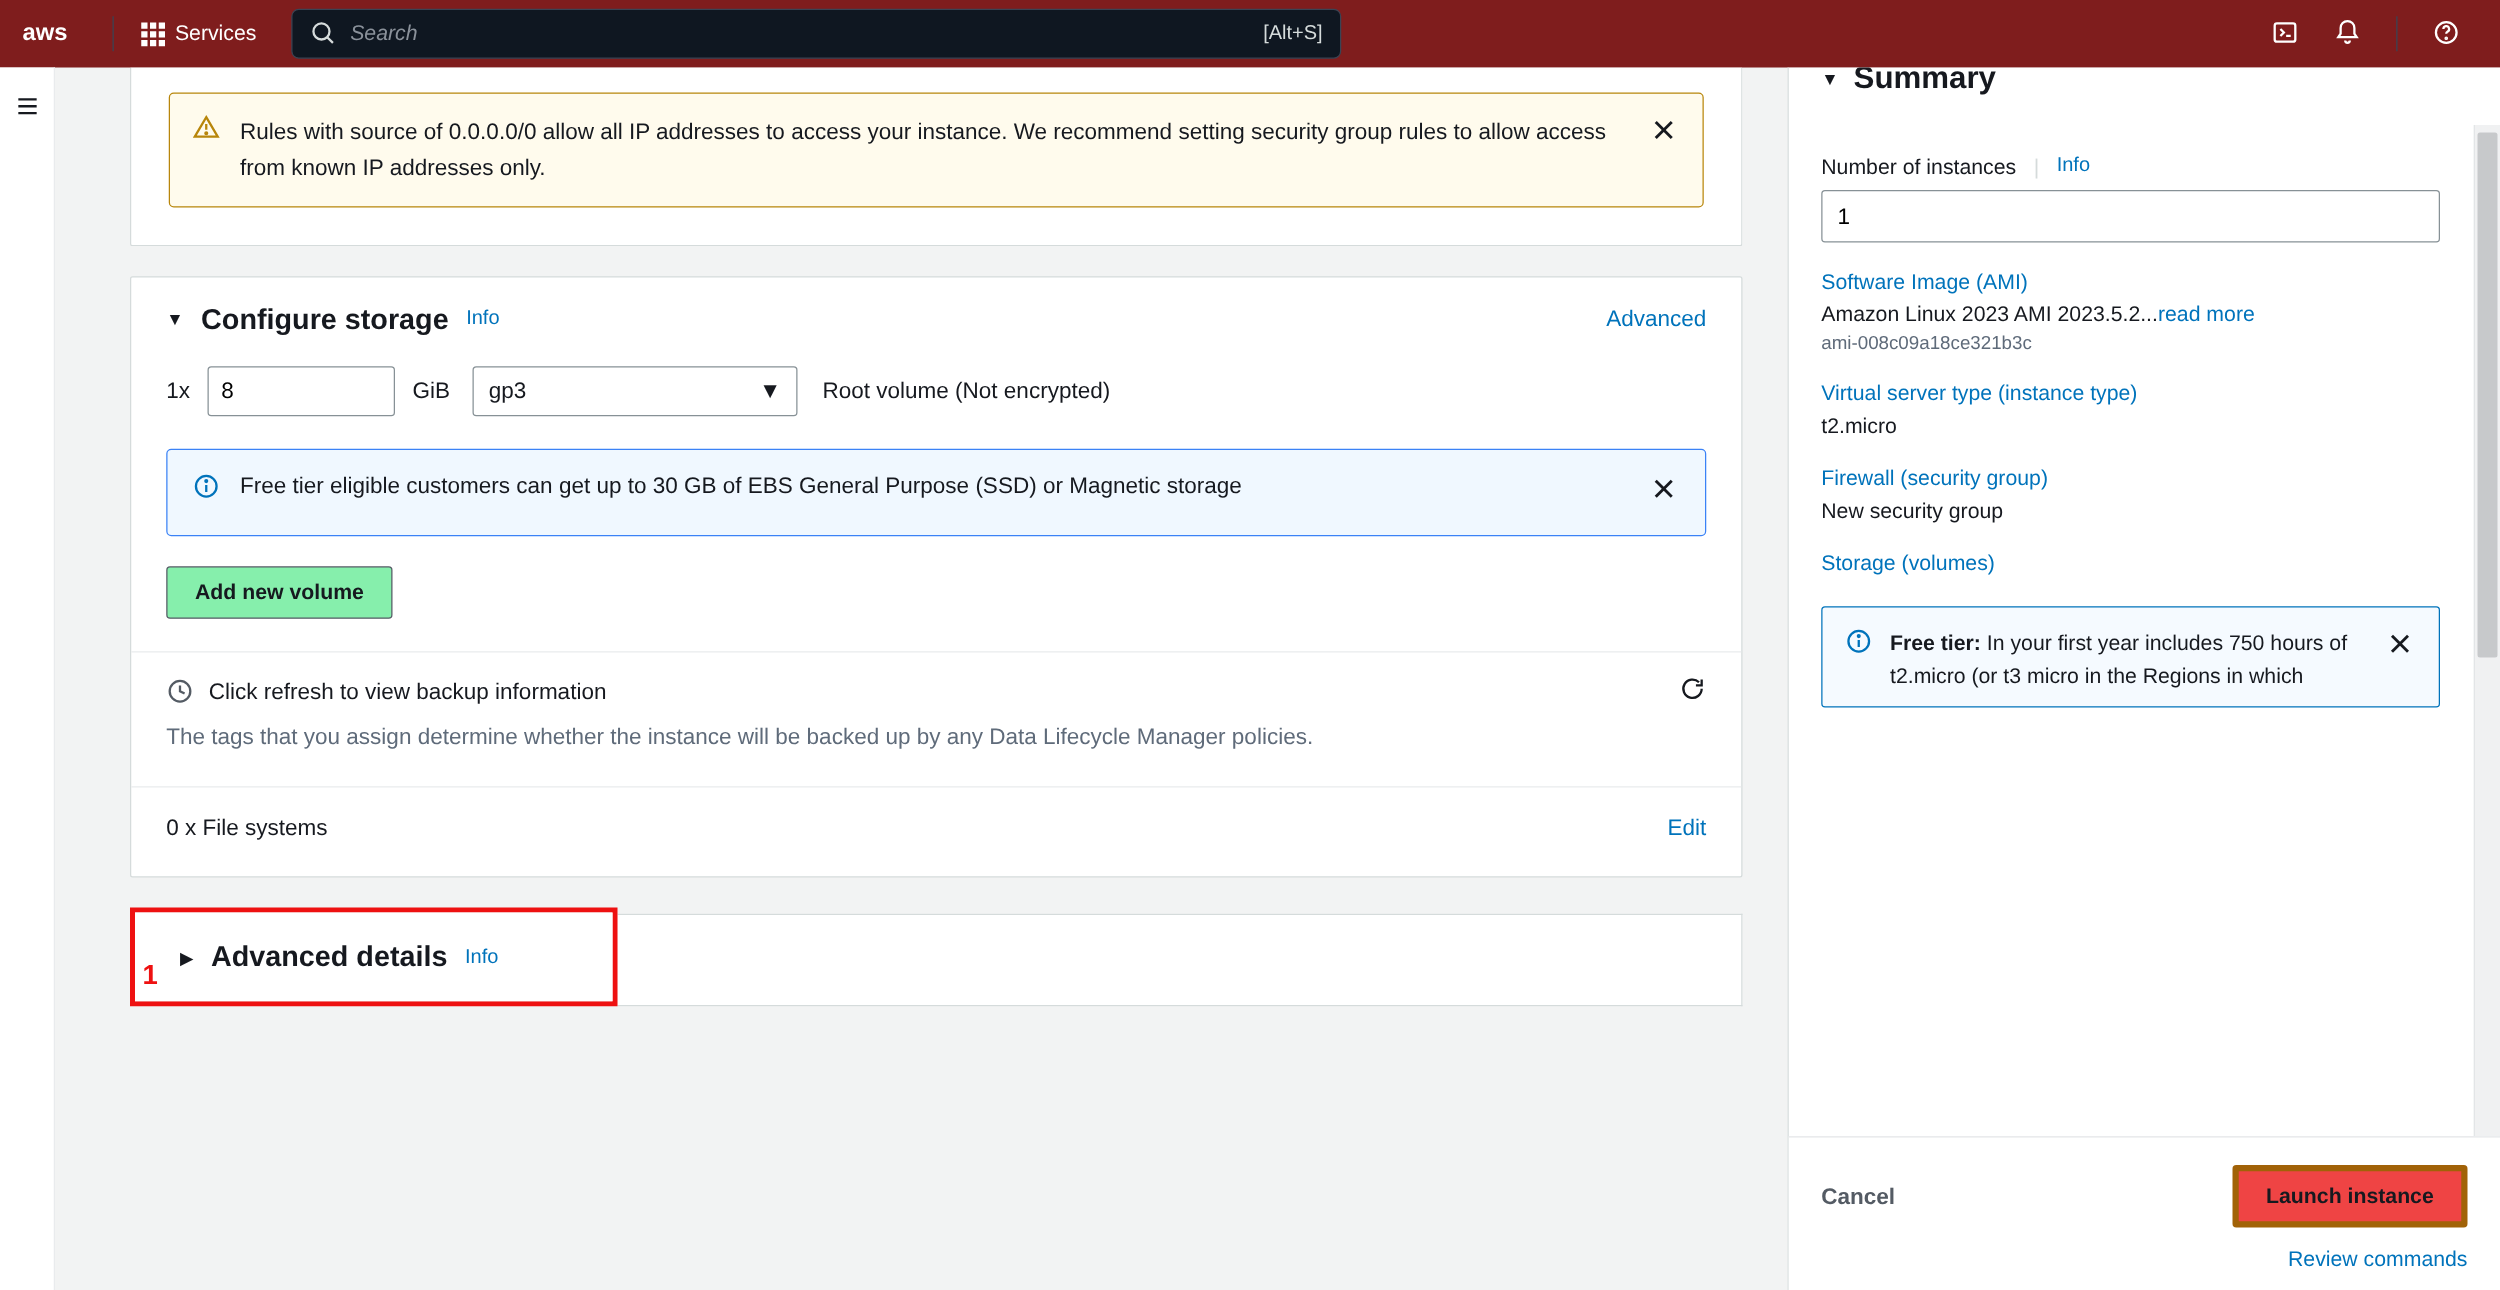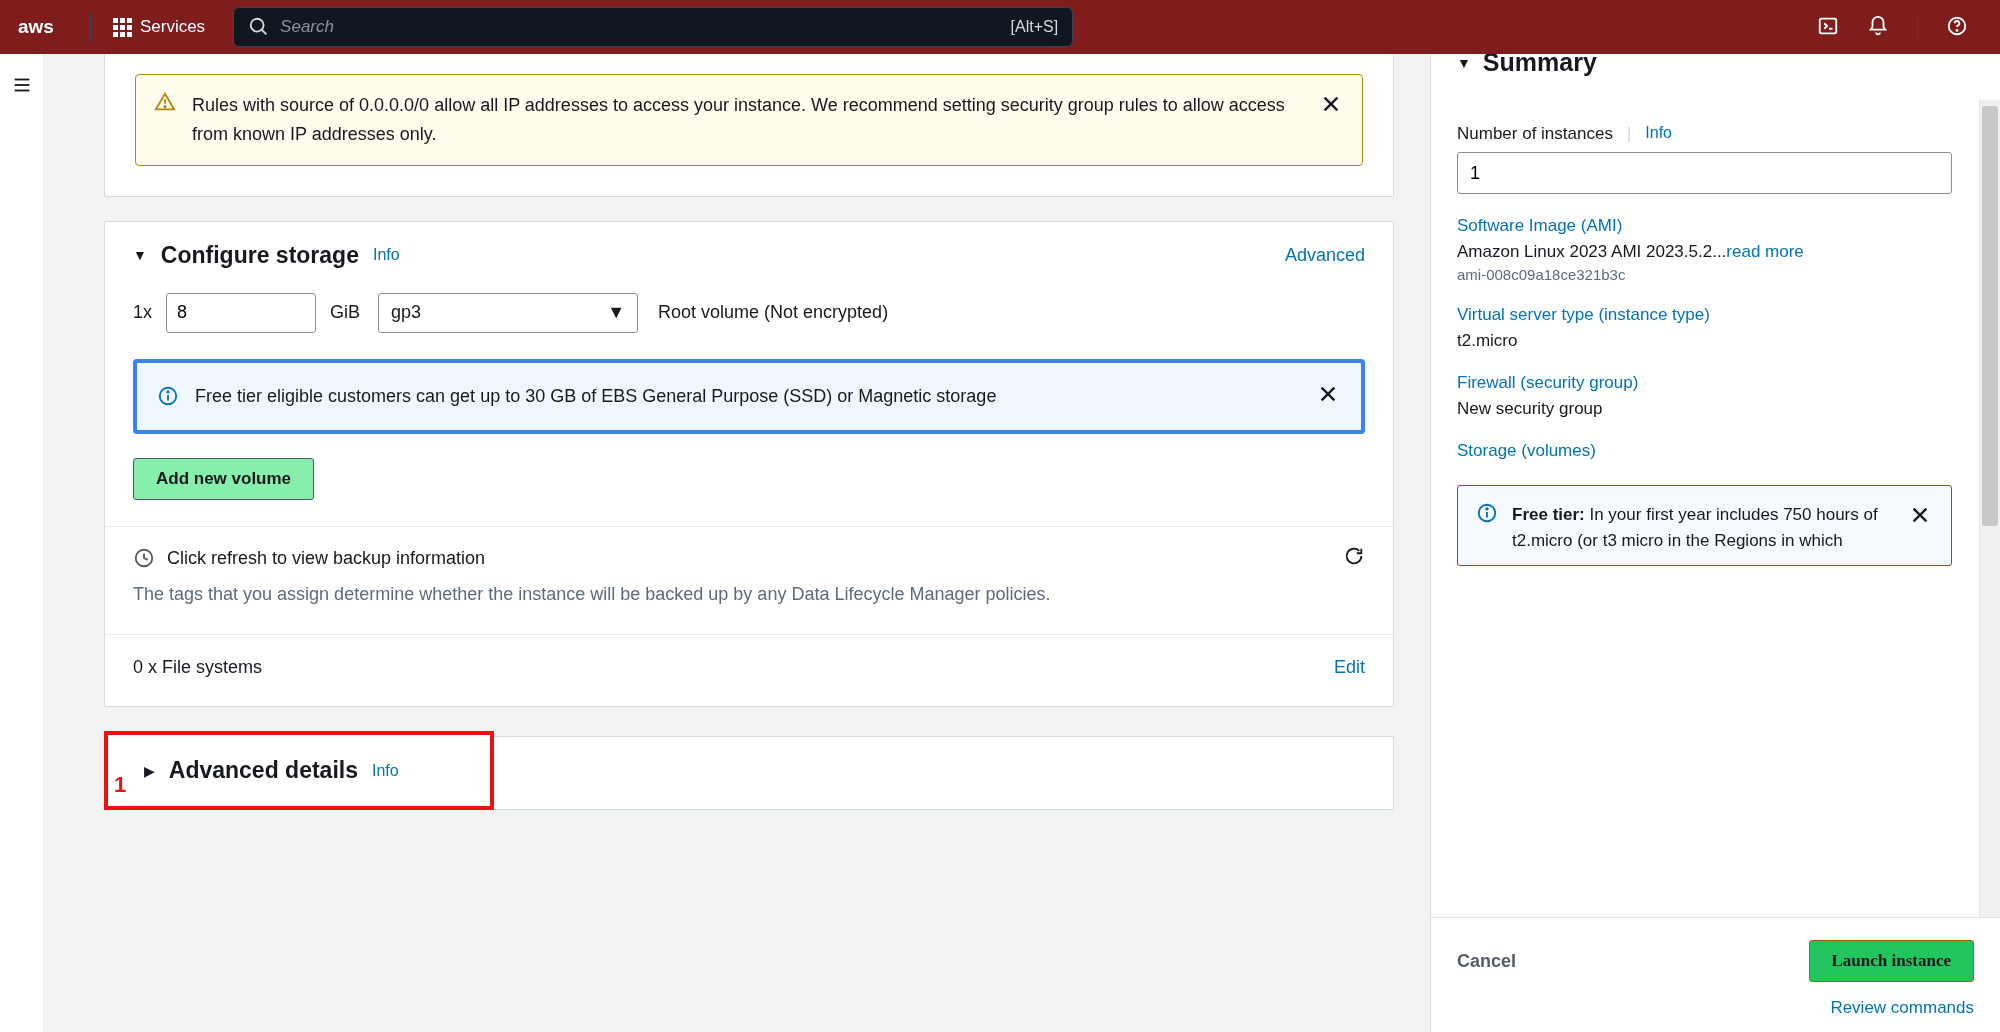--- a/index.html
+++ b/index.html
@@ -120,46 +120,45 @@
   .unit-label { font-size:18px; margin-right:4px; }
   .select {
     border:1px solid #879196; border-radius:3px; height:40px; width:260px;
     padding:0 12px; font-size:18px; display:flex; align-items:center;
     justify-content:space-between; background:#fff; cursor:pointer;
   }
   .vol-desc { font-size:18px; margin-left:6px; }
 
   
   .alert-info {
-    border:4px solid #3b82f6;
+    border:1px solid #3b82f6;
     background:#f0f8ff;
     border-radius:4px;
     display:flex;
     padding:18px 20px;
     gap:16px;
-    align-items:center;
+    align-items:flex-start;
     margin-bottom:24px;
   }
   .alert-info .msg { flex:1; font-size:18px; }
 
   .btn {
     border:1px solid #545b64;
     background:#86efac;
     border-radius:3px;
     padding:10px 22px;
     font-size:17px;
     font-weight:700;
     color:#16191f;
     cursor:pointer;
   }
   .btn-primary {
-    background:#22c55e;
-    border:1px solid #a16207;
+    background:#ef4444;
+    border:5px solid #a16207;
     color:#16191f;
-    font-family:Liberation Serif, serif;
   }
 
   .divider-line { height:1px; background:#e9ebed; margin:26px -28px 18px -28px; }
 
   .backup-block .row1 { display:flex; align-items:center; gap:12px; font-size:18px; }
   .backup-block .desc { color:#5f6b7a; font-size:18px; line-height:1.6; margin-top:8px; }
   .refresh-btn { margin-left:auto; cursor:pointer; }
 
   .fs-row { display:flex; align-items:center; font-size:18px; padding-top:4px;}
   .fs-row .edit-link { margin-left:auto; color:#0073bb; cursor:pointer; }

